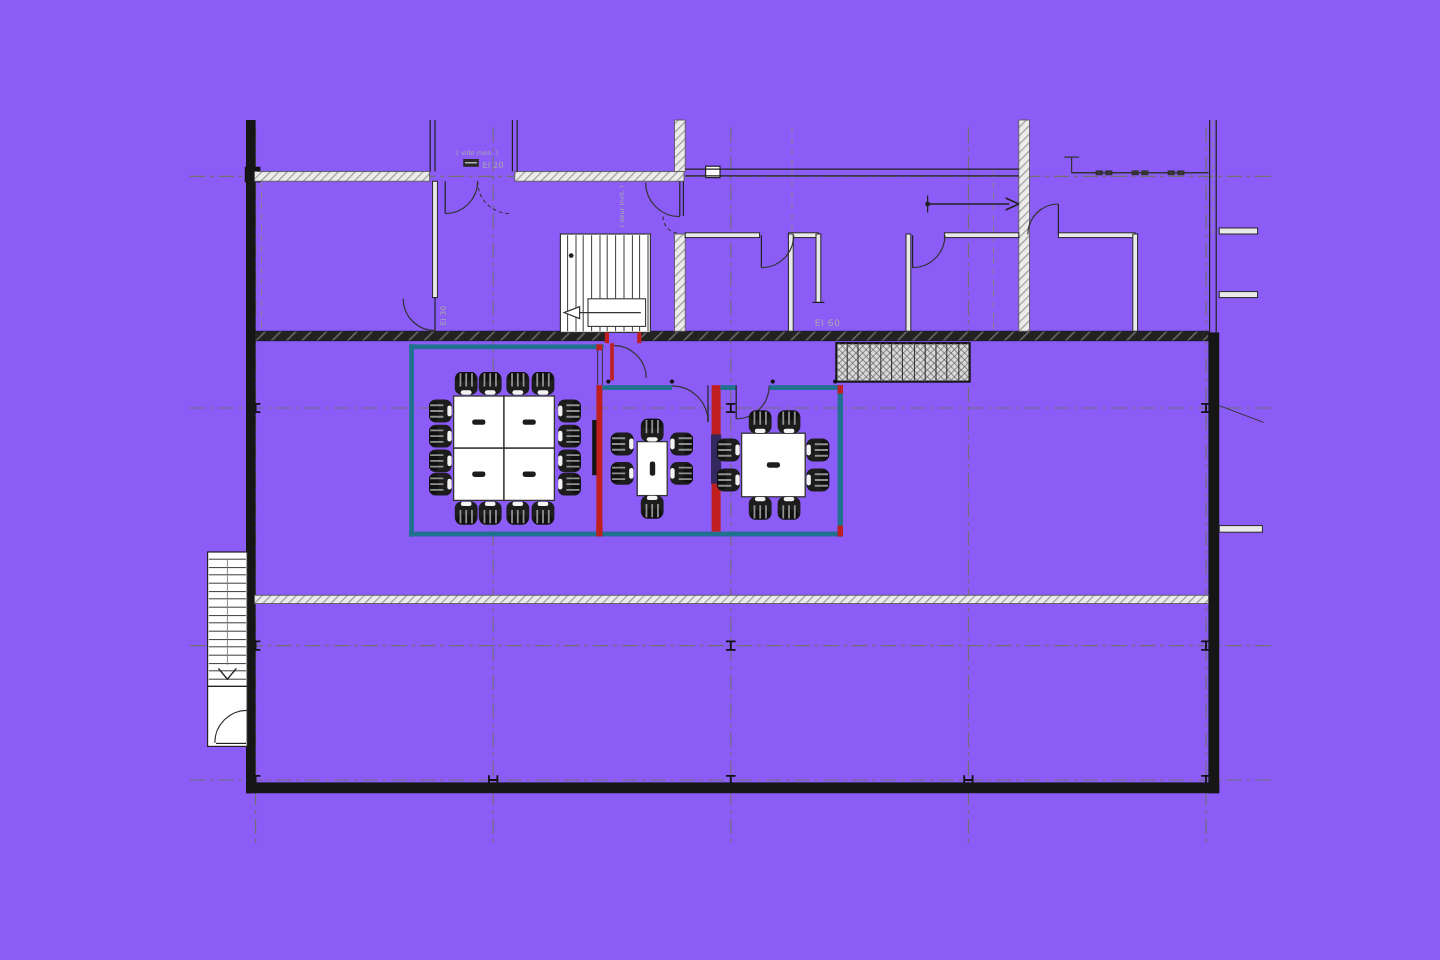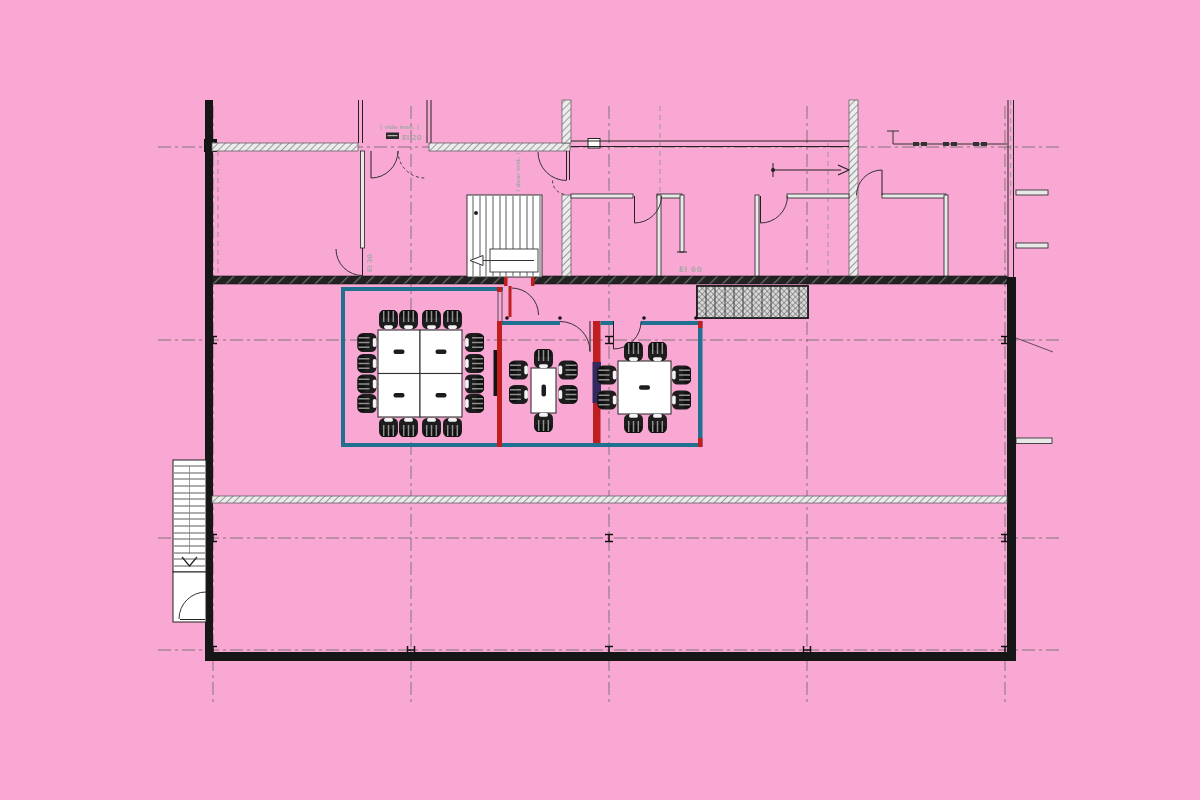--- a/index.html
+++ b/index.html
@@ -1,16 +1,16 @@
 <!DOCTYPE html>
 <html style="--wall-teal: #20718f; --wall-red: #c01f1f; --panel-purple: #33295f; --wall-dark: #1c1c1c; --grid-gray: #707070; --label-gray: #a8a8a8; --chair-dark: #1d1d1d;"><head>
 <meta charset="utf-8">
 <style>
   html,body{margin:0;padding:0;background:#ffffff;}
-  .canvas{position:relative;width:1200px;height:800px;background:#f9a8d4;overflow:hidden;font-weight:bold;}
+  .canvas{position:relative;width:1200px;height:800px;background:#8b5cf6;overflow:hidden;}
   svg{position:absolute;left:0;top:0;}
   .grid-line{stroke:var(--grid-gray,#707070);stroke-width:.9;fill:none;stroke-dasharray:13 4 3 4;}
   .grid-dash2{stroke:#8a8a8a;stroke-width:.8;fill:none;stroke-dasharray:5 4;}
   .thin{stroke:#222;stroke-width:1;fill:none;}
   .thinner{stroke:#333;stroke-width:.8;fill:none;}
   .wallfill{fill:#e9e9e9;stroke:#222;stroke-width:.8;}
   .arc{stroke:#333;stroke-width:1;fill:none;}
   .arcd{stroke:#333;stroke-width:.9;fill:none;stroke-dasharray:3 2.5;}
   .teal{fill:var(--wall-teal,#20718f);}
   .red{fill:var(--wall-red,#c01f1f);}

